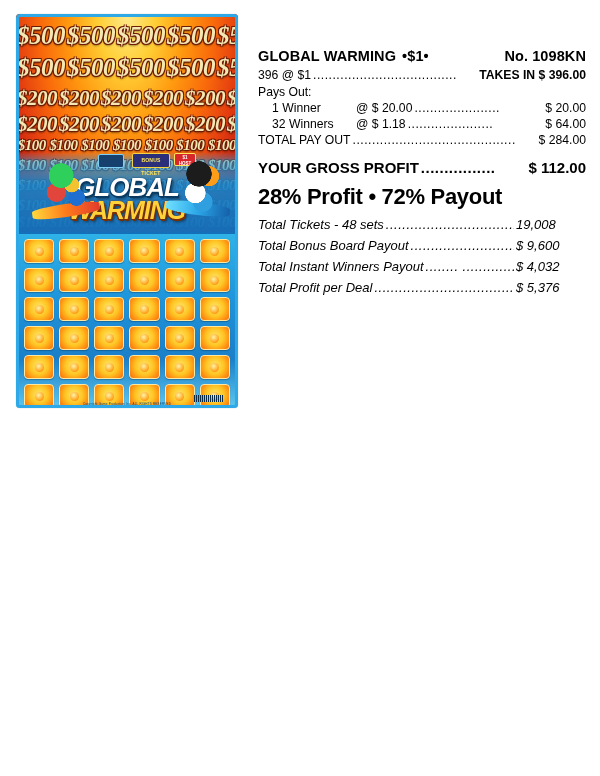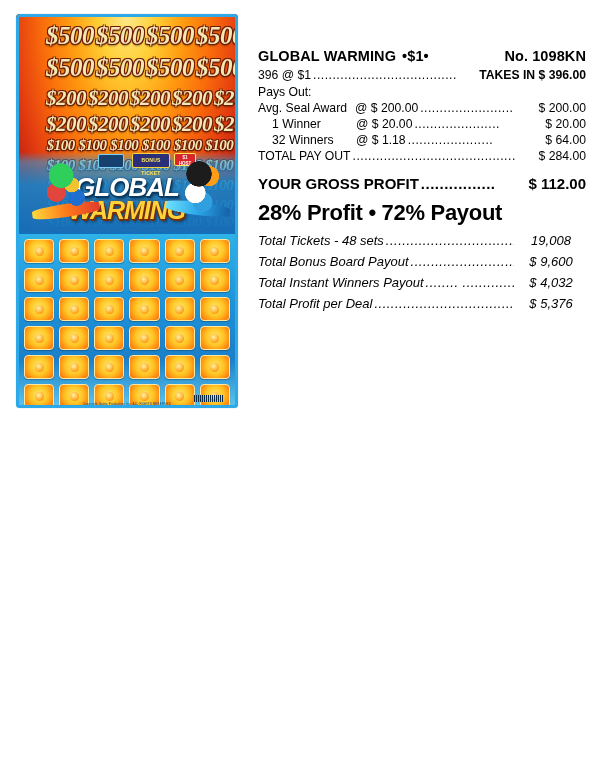--- a/index.html
+++ b/index.html
@@ -59,21 +59,20 @@
     font-style: italic;
     color: #f3e7b2;
     text-shadow:
       -1px -1px 0 #6d1b07,
       1px -1px 0 #6d1b07,
       -1px 1px 0 #6d1b07,
       1px 1px 0 #6d1b07,
       0 2px 2px rgba(0,0,0,.45);
     letter-spacing: -0.5px;
     white-space: nowrap;
-    padding-left: 29px;
   }
   .price-row.r500a { top: 8px;  font-size: 25px; }
   .price-row.r500b { top: 40px; font-size: 25px; }
   .price-row.r200a { top: 72px; font-size: 21px; }
   .price-row.r200b { top: 98px; font-size: 21px; }
   .price-row.r100a { top: 123px; font-size: 15px; }
   .price-row.r100b { top: 143px; font-size: 15px; }
   .price-row.r100c { top: 163px; font-size: 15px; }
   .price-row.r100d { top: 183px; font-size: 15px; }
   .price-row.r100e { top: 200px; font-size: 15px; }
@@ -307,21 +306,21 @@
   .ital-row {
     display: flex;
     align-items: baseline;
     font-style: italic;
     font-size: 13px;
     line-height: 21px;
     white-space: nowrap;
   }
   .ital-row .lead { flex: none; }
   .ital-row .dots { flex: 1 1 auto; overflow: hidden; margin: 0 2px; letter-spacing: .5px; }
-  .ital-row .amt { flex: none; text-align: center; min-width: 70px; }
+  .ital-row .amt { flex: none; text-align: left; min-width: 70px; }
 
   .mono-col { font-variant-numeric: tabular-nums; }
 </style>
 </head>
 <body>
 
 <div id="ticket-board">
 
   <div class="price-zone">
     <div class="price-row r500a">
@@ -474,26 +473,20 @@
   <div class="row">
     <span class="lead">396 @ $1</span>
     <span class="dots">.....................................</span>
     <span class="amt" style="font-weight:bold;min-width:128px">TAKES IN $ 396.00</span>
   </div>
 
   <div class="row plain-line">
     <span class="lead">Pays Out:</span>
   </div>
 
-  <div class="row">
-    <span class="lead">Avg. Seal Award</span>
-    <span class="lead" style="padding-left:8px">@ $ 200.00</span>
-    <span class="dots">........................</span>
-    <span class="amt">$ 200.00</span>
-  </div>
 
 
   <div class="row">
     <span class="lead indent" style="min-width:84px">1 Winner</span>
     <span class="lead mono-col">@ $     20.00</span>
     <span class="dots">......................</span>
     <span class="amt">$   20.00</span>
   </div>
 
   <div class="row">

